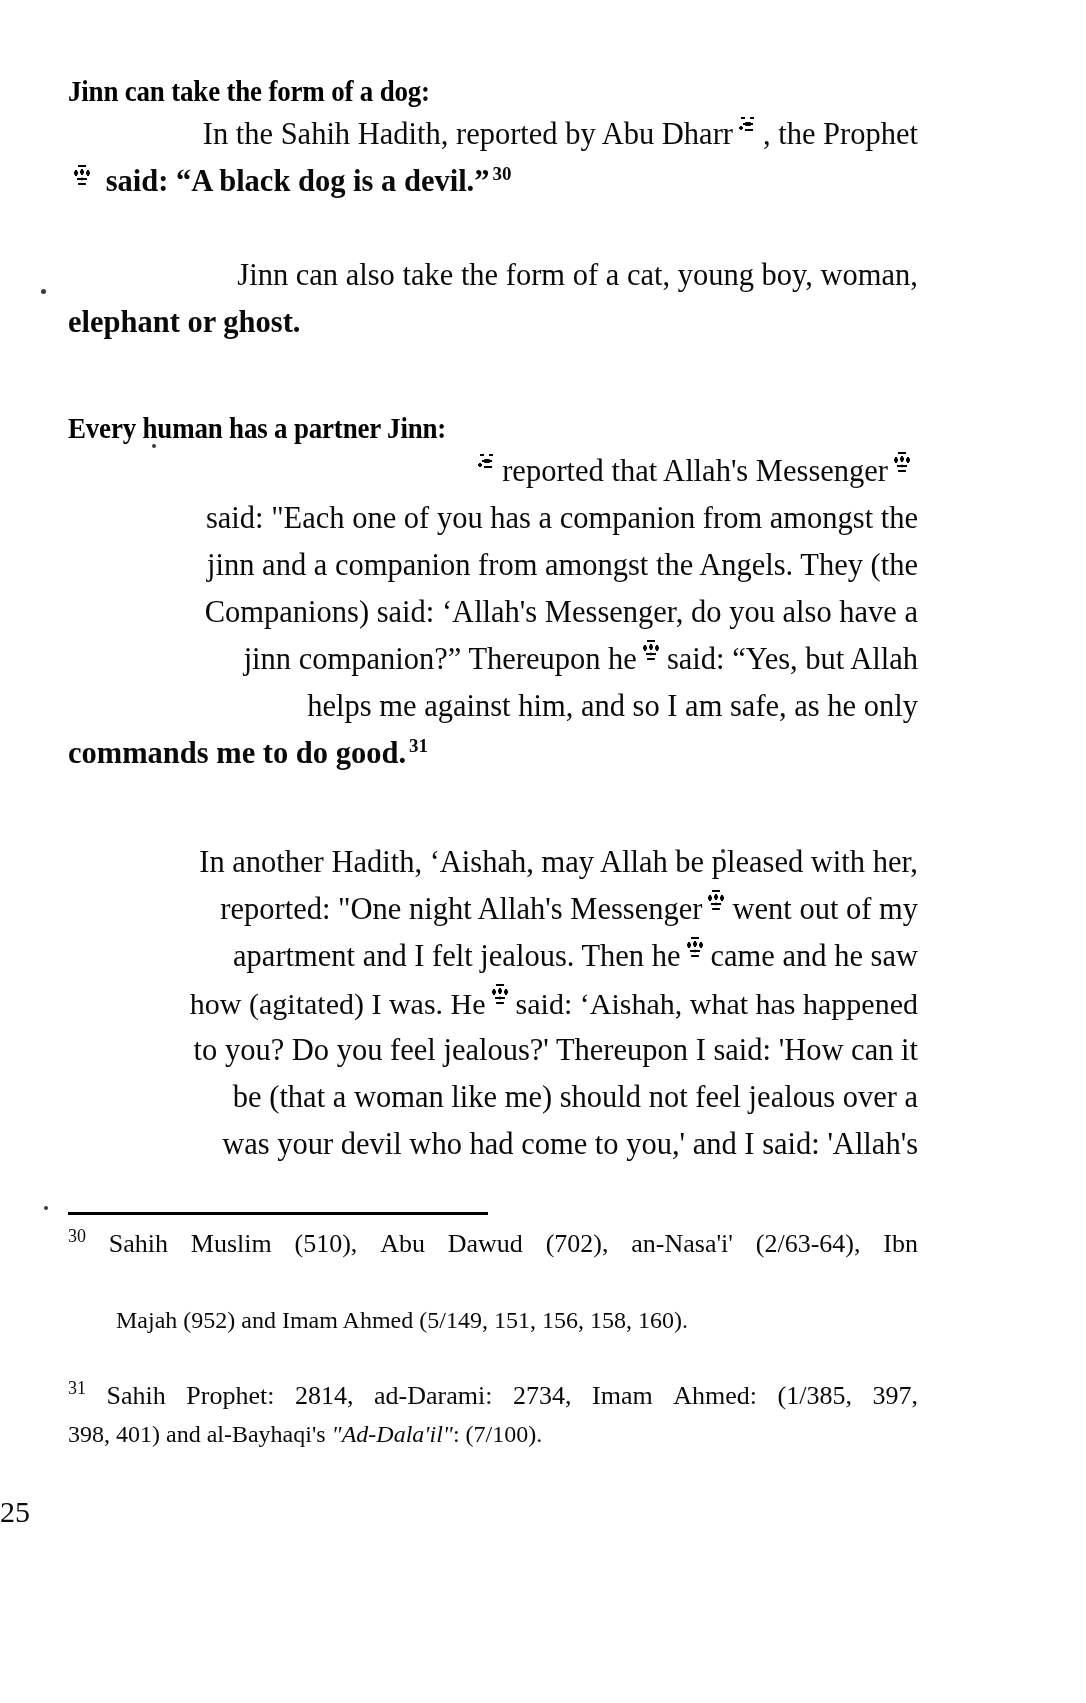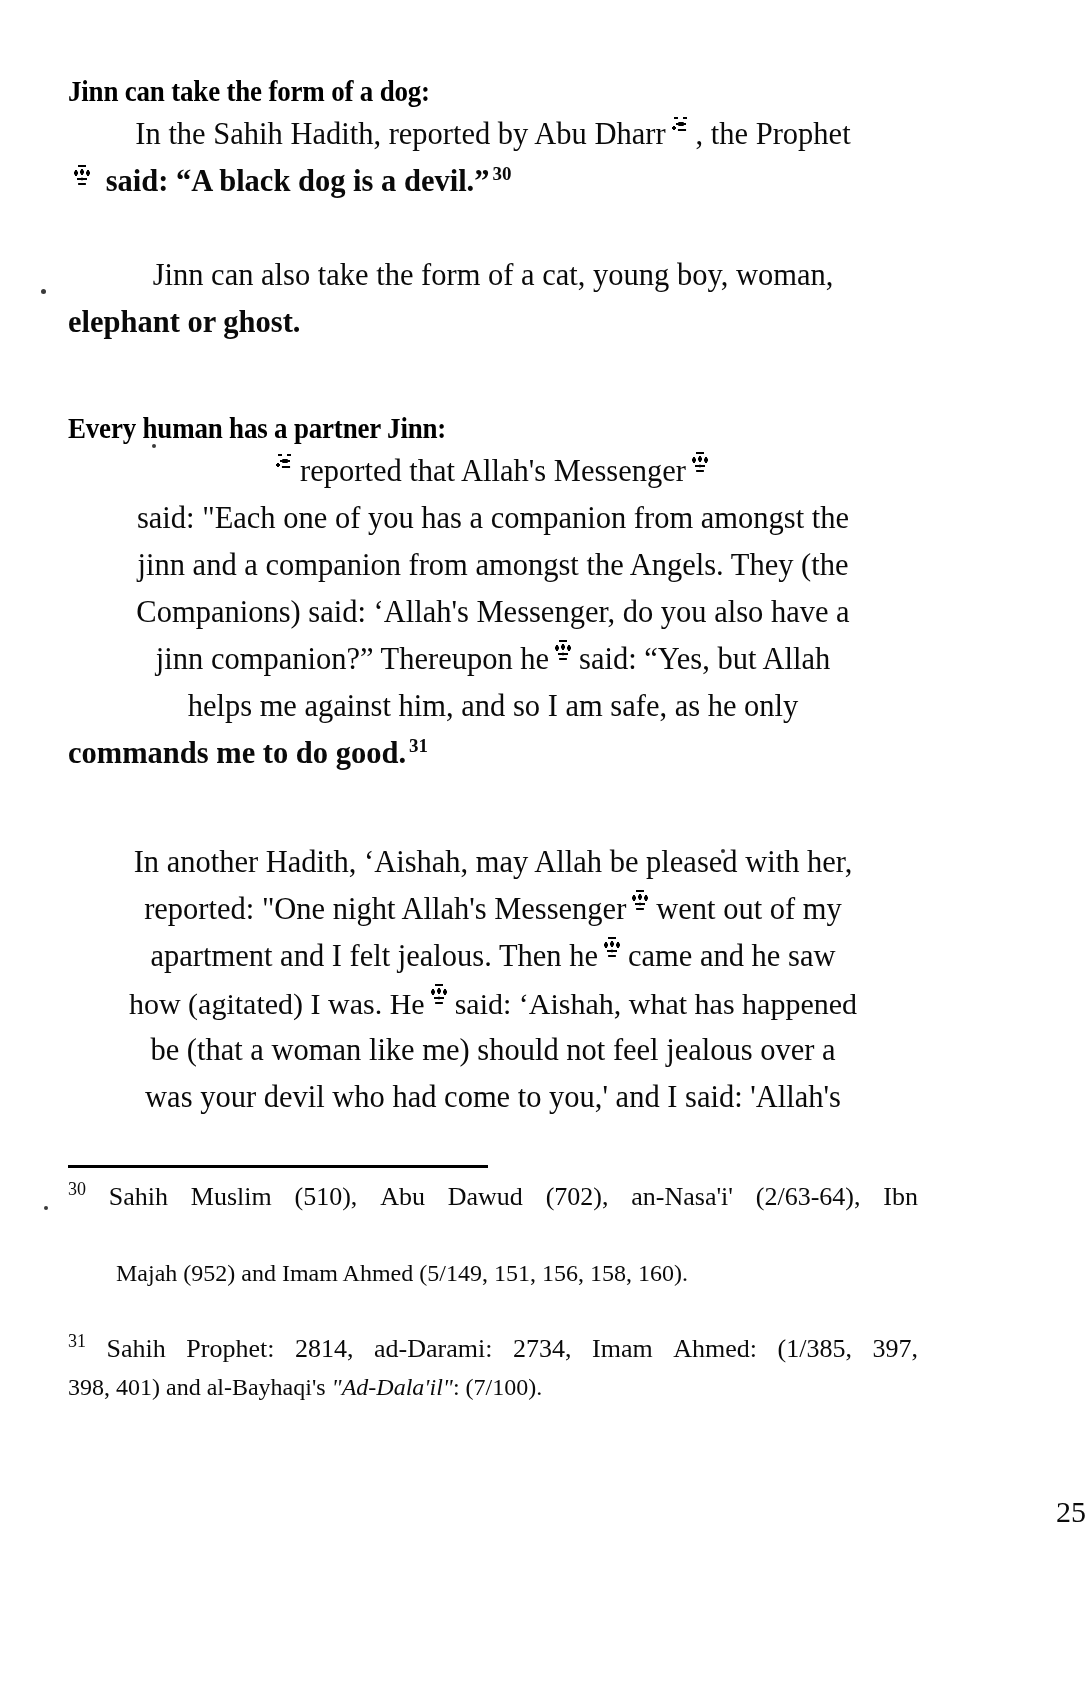--- a/index.html
+++ b/index.html
@@ -50,21 +50,21 @@
   .line {
     display: block;
     width: 100%;
     white-space: nowrap;
     font-size: 30.5px;
     line-height: 47px;
     font-weight: bold;
   }
   .jline {
     display: flex;
-    justify-content: center;
+    justify-content: flex-end;
     width: 100%;
     line-height: 47px;
     font-size: 30.5px;
   }
   .jline > span { white-space: pre; }
   .jline.tight { font-size: 30px; }
 
   sup.fn {
     font-size: 19px;
     vertical-align: super;
@@ -151,21 +151,21 @@
     vertical-align: super;
     line-height: 0;
   }
   .ital { font-style: italic; }
 
   .pageno {
     position: absolute;
     left: 0;
     right: 0;
     top: 1495px;
-    text-align: right;
+    text-align: left;
     font-size: 30px;
     color: #0a0a0a;
   }
 
   
   .speck {
     position: absolute;
     background: #3a3a3a;
     border-radius: 50%;
   }
@@ -250,20 +250,23 @@
       </div>
       <div class="jline">
         <span>apartment and I felt jealous. Then he</span>
         <span class="hon hon-saw"></span>
         <span>came and he saw</span>
       </div>
       <div class="jline tight">
         <span>how (agitated) I was. He</span>
         <span class="hon hon-saw"></span>
         <span>said: ‘Aishah, what has happened</span>
+      </div>
+      <div class="jline">
+        <span>to you? Do you feel jealous?' Thereupon I said: 'How can it</span>
       </div>
       <div class="jline">
         <span>be (that a woman like me) should not feel jealous over a</span>
       </div>
       <div class="jline">
         <span>was your devil who had come to you,' and I said: 'Allah's</span>
       </div>
     </div>
 
     <div style="height:44px"></div>

